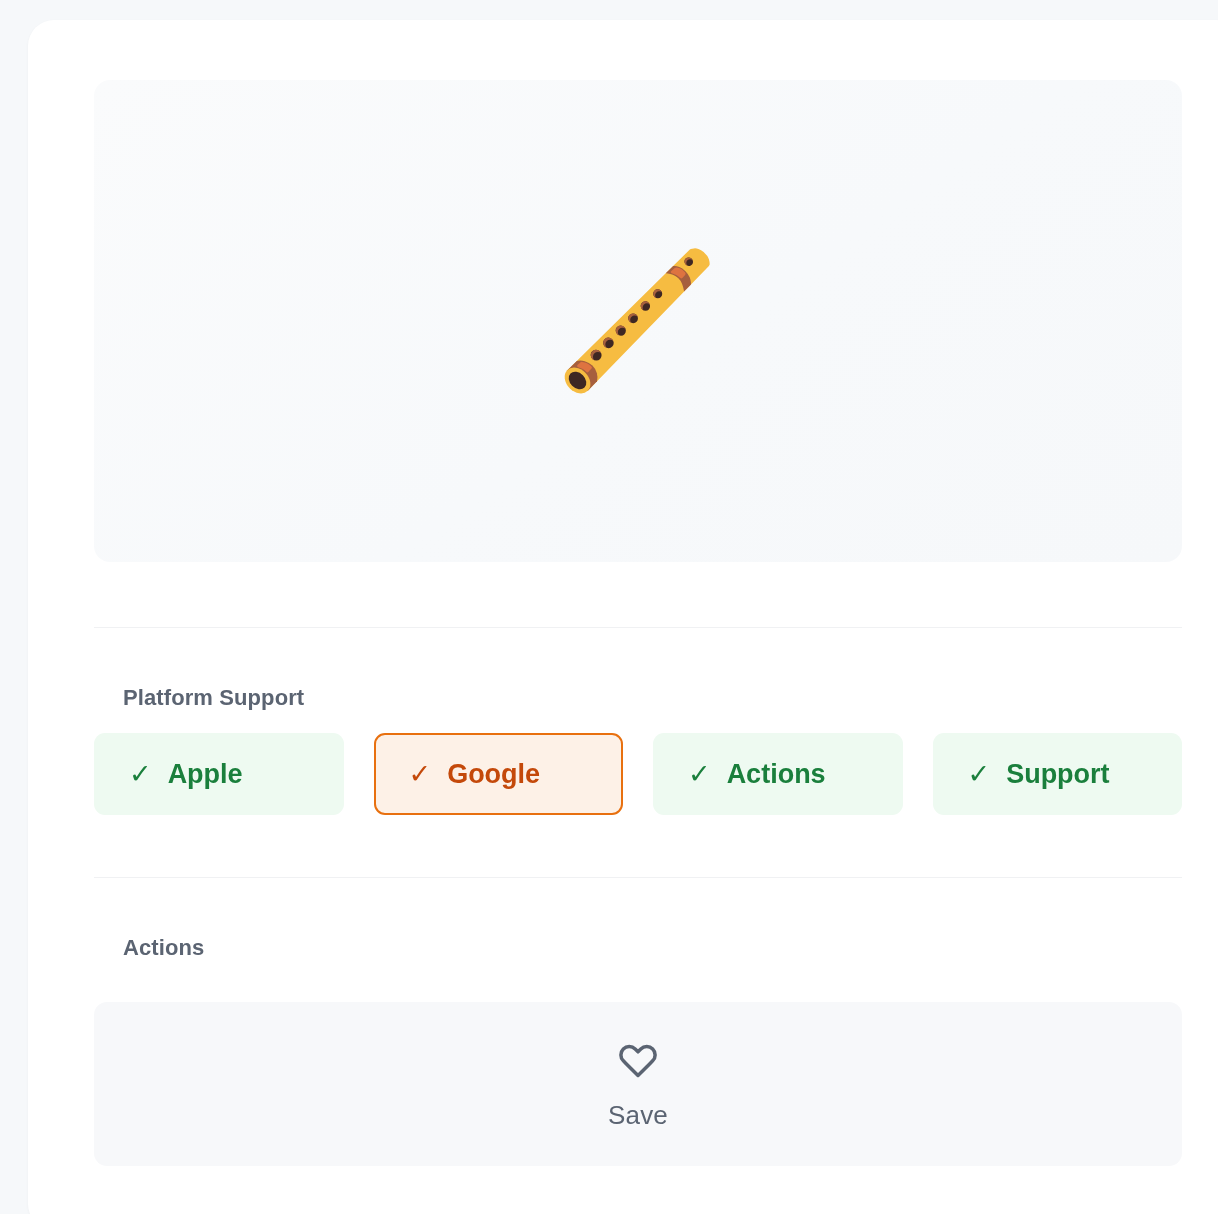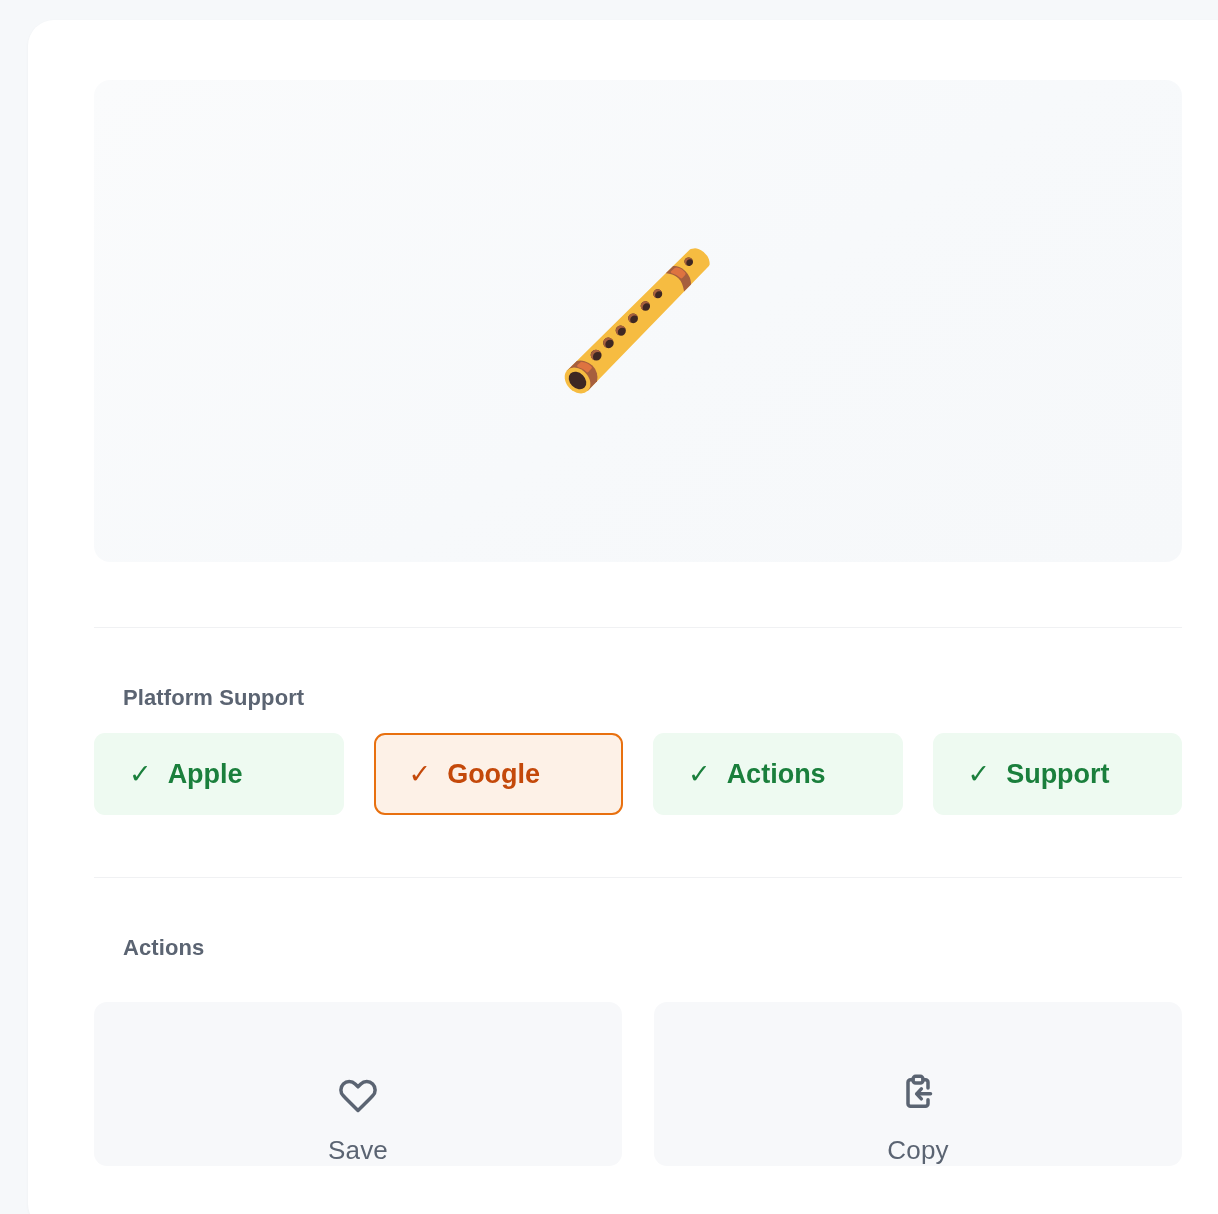--- a/index.html
+++ b/index.html
@@ -135,21 +135,21 @@
 
   .action-btn {
     flex: 1 1 0;
     height: 164px;
     border-radius: 13px;
     background: #f7f8fa;
     border: none;
     display: flex;
     flex-direction: column;
     align-items: center;
-    justify-content: flex-end;
+    justify-content: center;
     gap: 22px;
     cursor: pointer;
     font-family: inherit;
   }
 
   .action-btn .action-icon {
     width: 40px;
     height: 40px;
     display: block;
     color: #5b6472;
@@ -212,30 +212,18 @@
 
     <button class="action-btn">
       <span class="action-icon">
         <svg viewBox="0 0 24 24" fill="none" stroke="currentColor" stroke-width="2.1" stroke-linecap="round" stroke-linejoin="round">
           <path d="M20.8 6.6a5 5 0 0 0-7.1 0L12 8.3l-1.7-1.7a5 5 0 1 0-7.1 7.1l1.7 1.7L12 22.5l7.1-7.1 1.7-1.7a5 5 0 0 0 0-7.1z"></path>
         </svg>
       </span>
       <span class="action-label">Save</span>
     </button>
 
-    <button class="action-btn">
-      <span class="action-icon">
-        <svg viewBox="0 0 24 24" fill="none" stroke="currentColor" stroke-width="2.1" stroke-linecap="round" stroke-linejoin="round">
-          <path d="M9 4H7.5A1.5 1.5 0 0 0 6 5.5v13A1.5 1.5 0 0 0 7.5 20h9a1.5 1.5 0 0 0 1.5-1.5V16"></path>
-          <path d="M18 9V5.5A1.5 1.5 0 0 0 16.5 4H15"></path>
-          <rect x="9" y="2" width="6" height="4" rx="1.6"></rect>
-          <path d="M19.5 12.5h-8"></path>
-          <path d="M14 9.5l-2.8 3 2.8 3"></path>
-        </svg>
-      </span>
-      <span class="action-label">Copy</span>
-    </button>
 
 
 
   </div>
 
 </div>
 
 </body></html>

